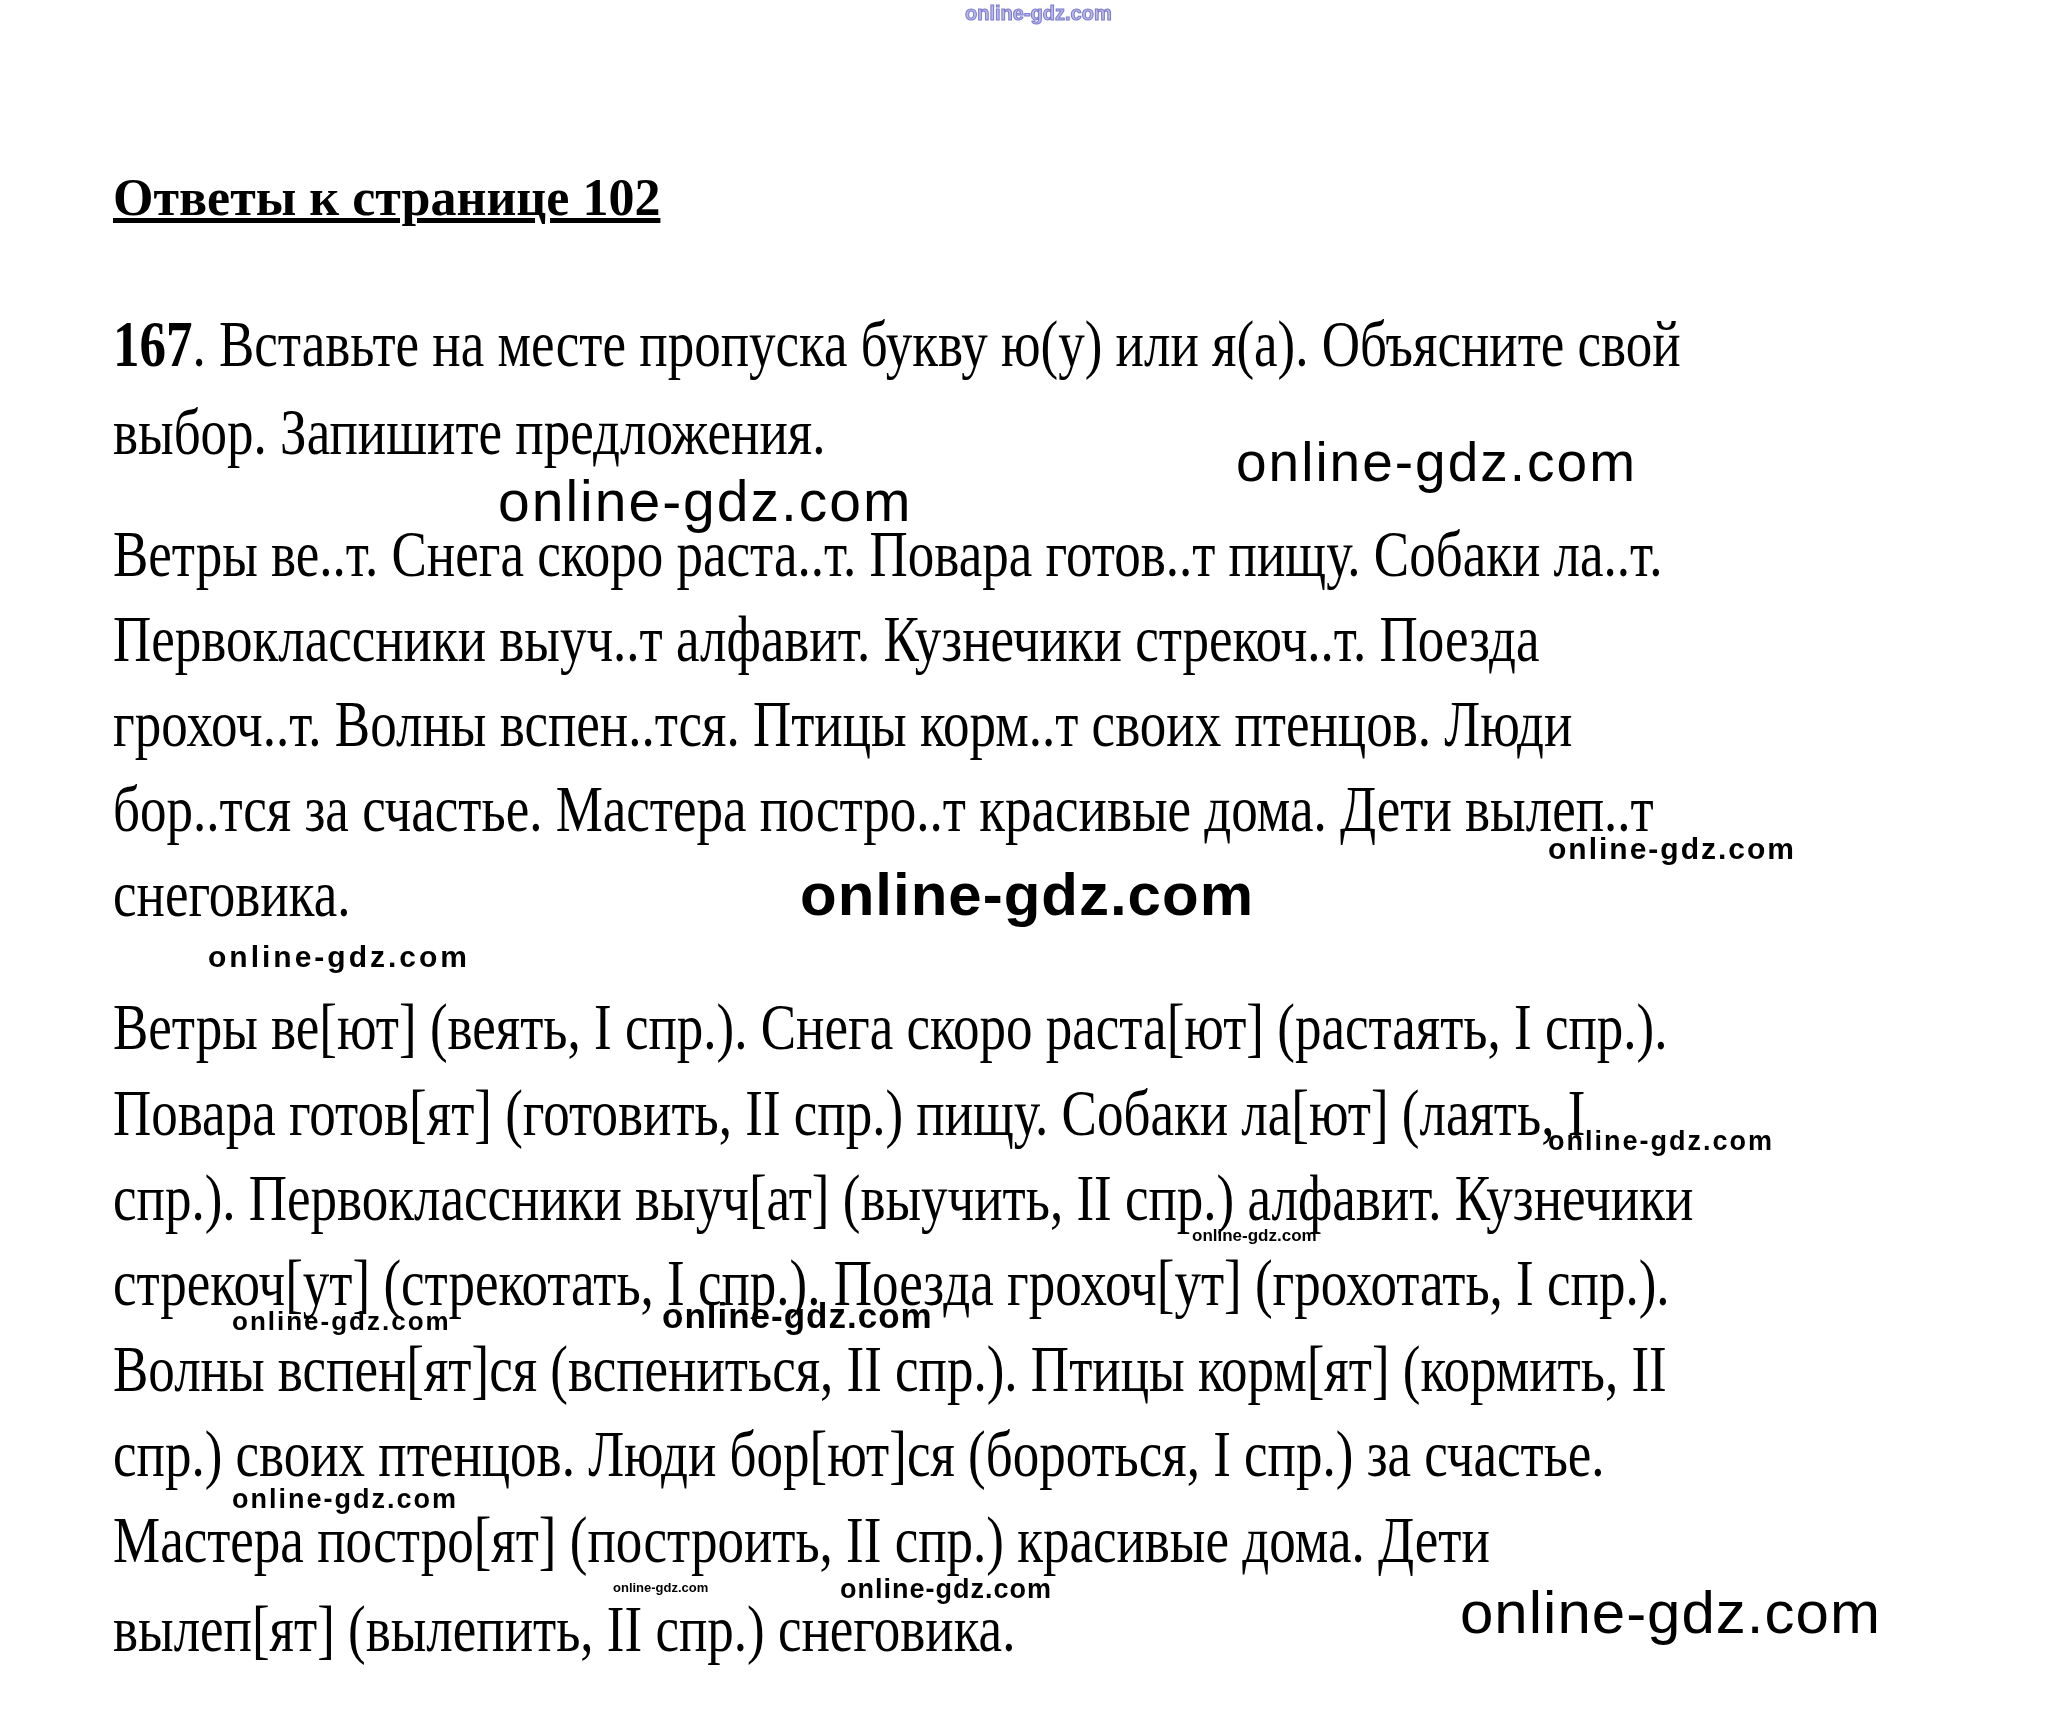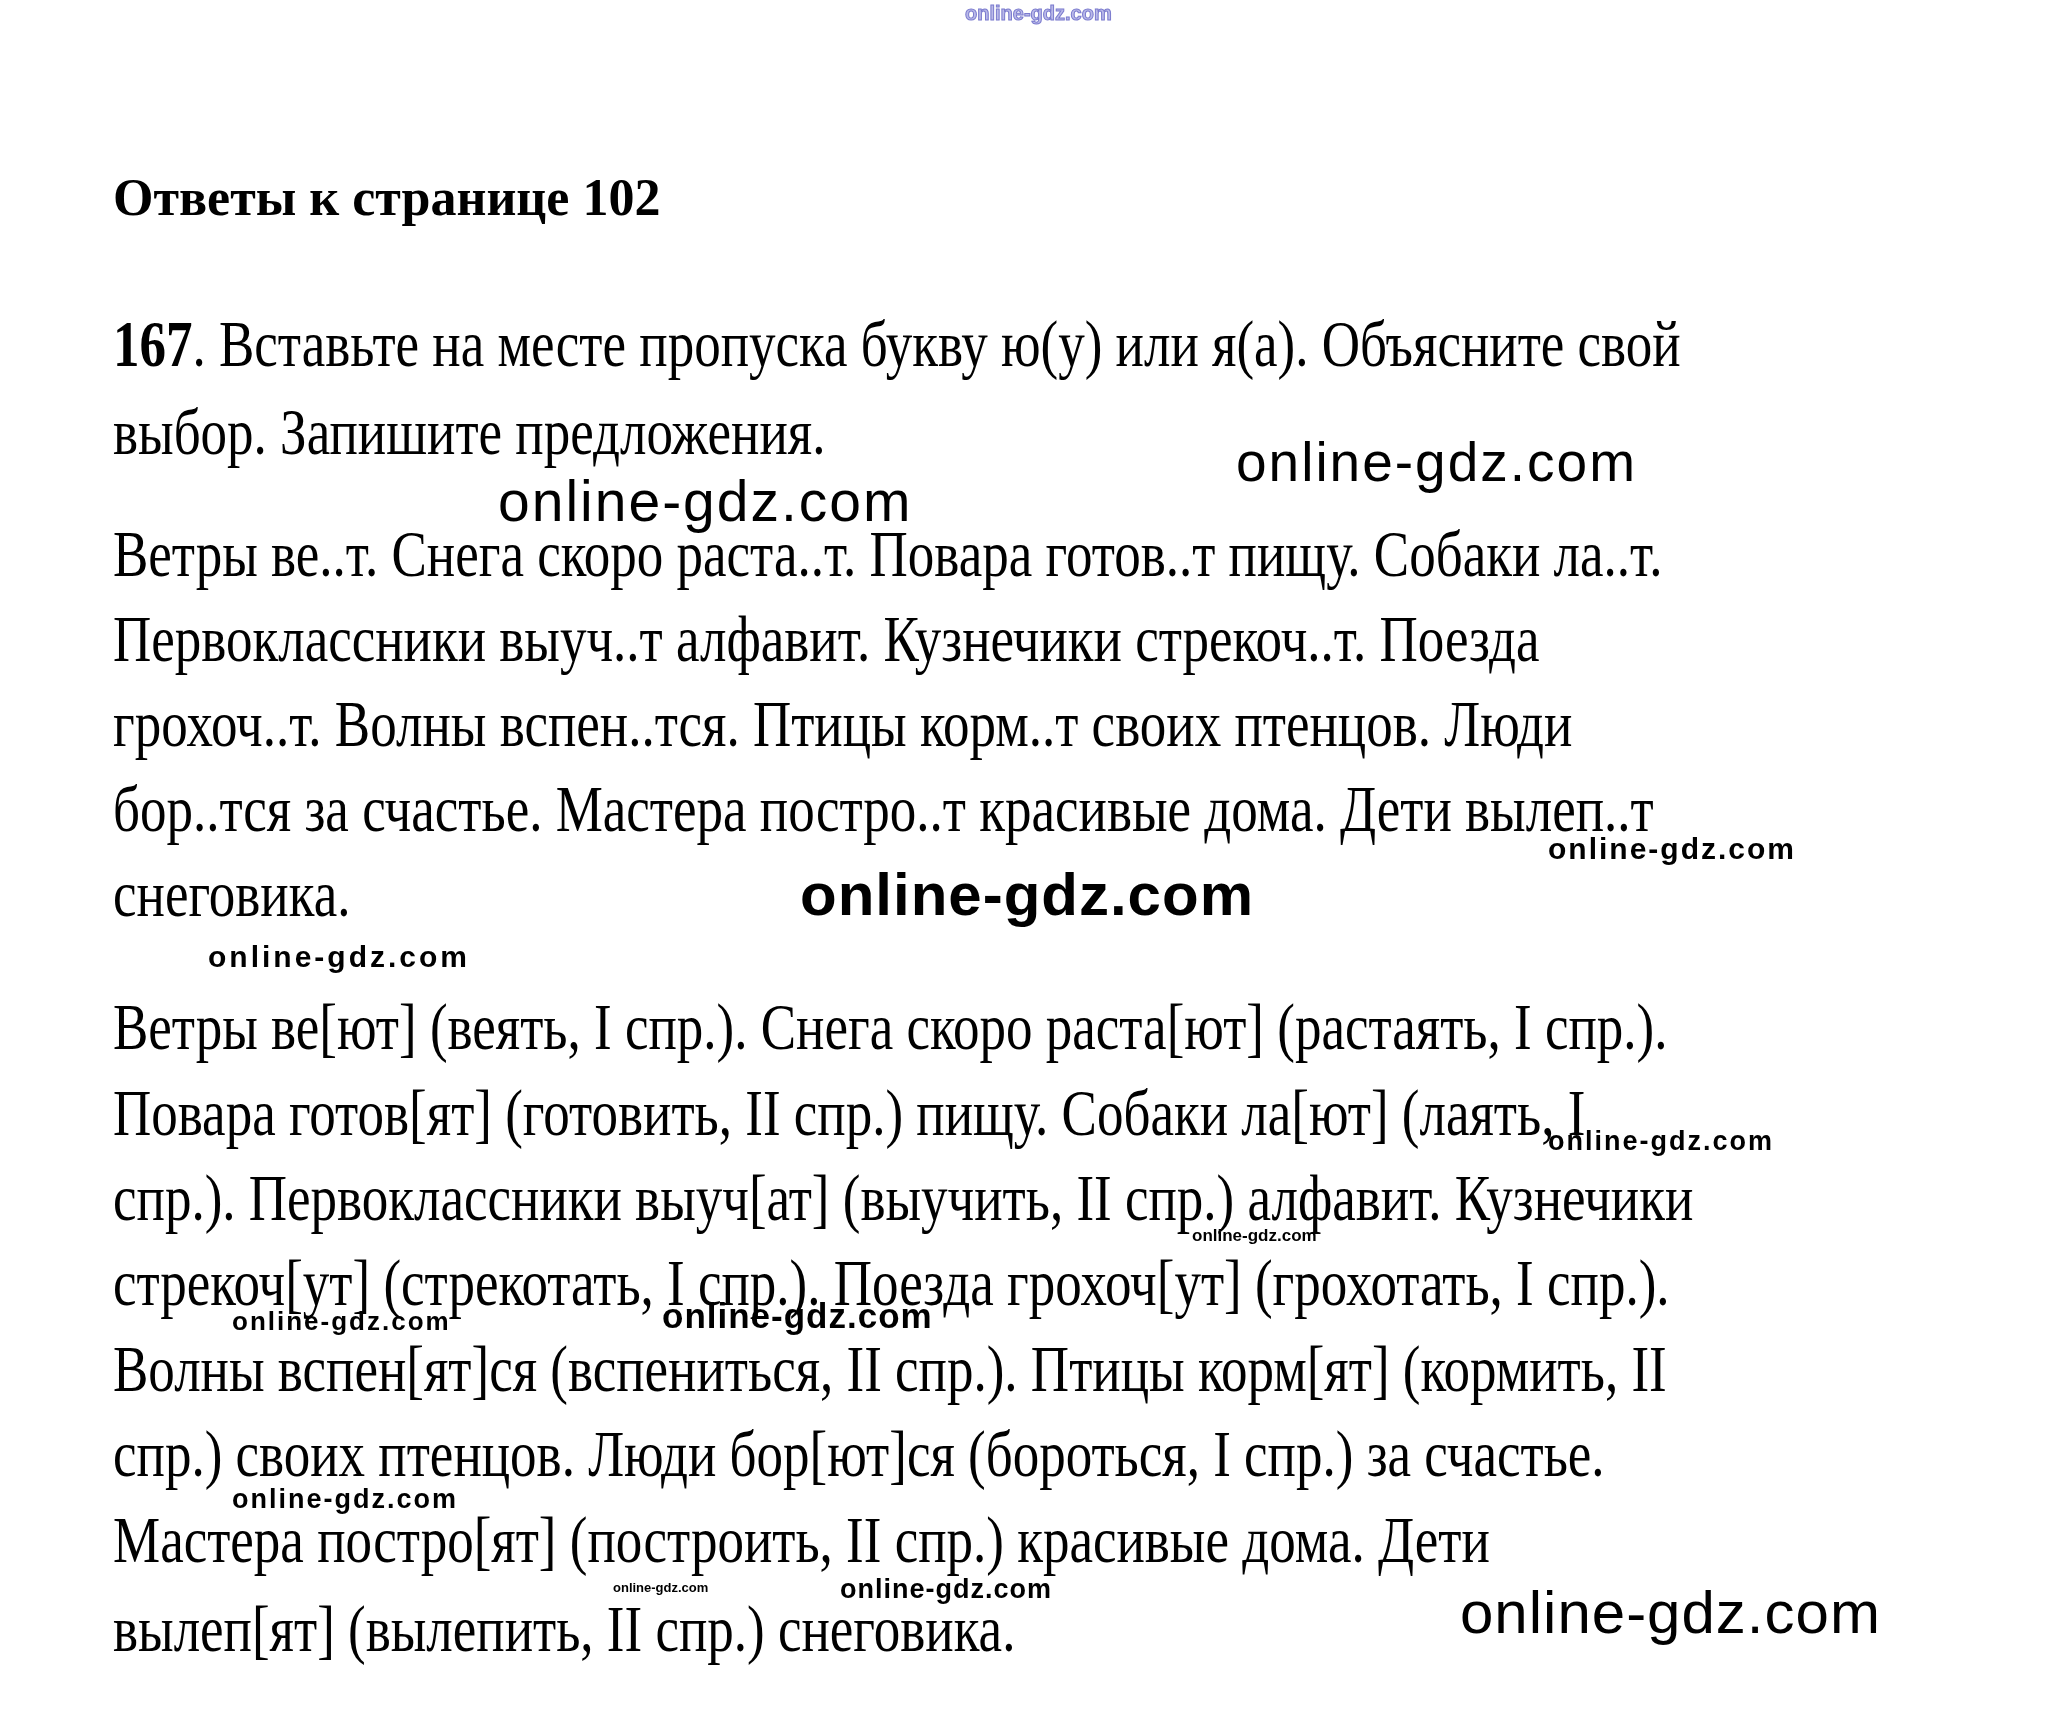--- a/index.html
+++ b/index.html
@@ -19,20 +19,21 @@
   .heading {
     position: absolute;
     left: 113px;
     top: 168px;
     margin: 0;
     font-size: 52px;
     font-weight: 700;
     white-space: nowrap;
     z-index: 2;
     font-family: "Liberation Serif", serif;
+    text-decoration: underline;
   }
   .line {
     position: absolute;
     left: 113px;
     height: 62px;
     line-height: 62px;
     font-size: 53px;
     white-space: nowrap;
     z-index: 2;
     transform: scaleY(1.25);

